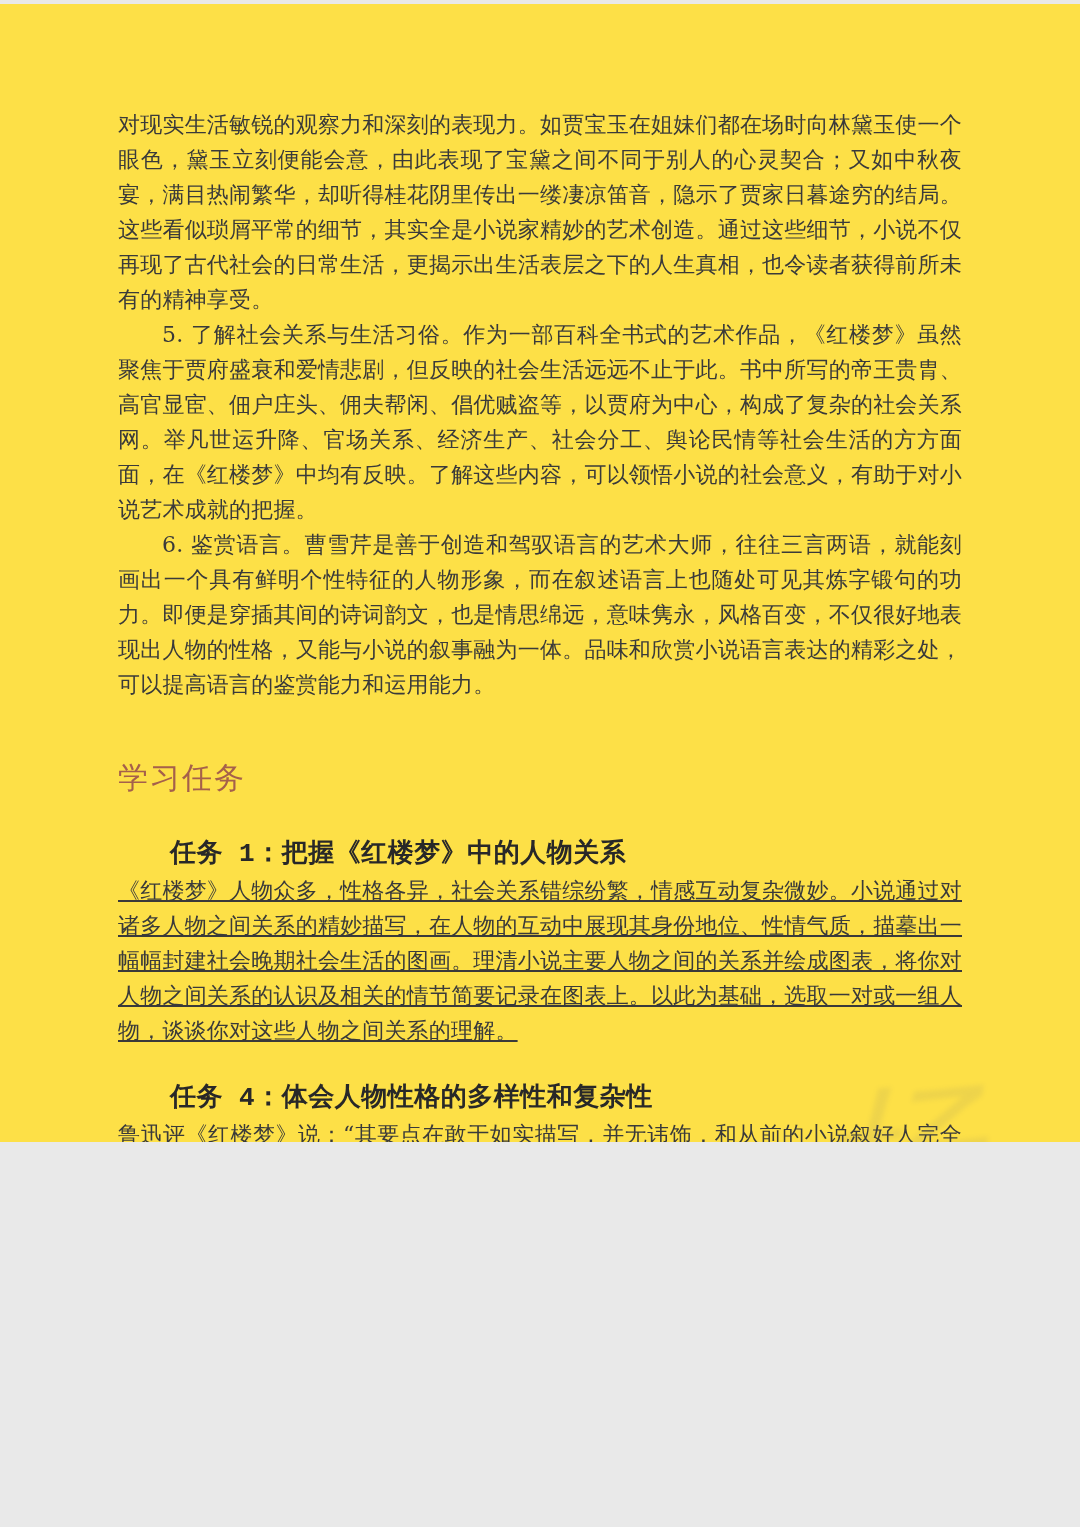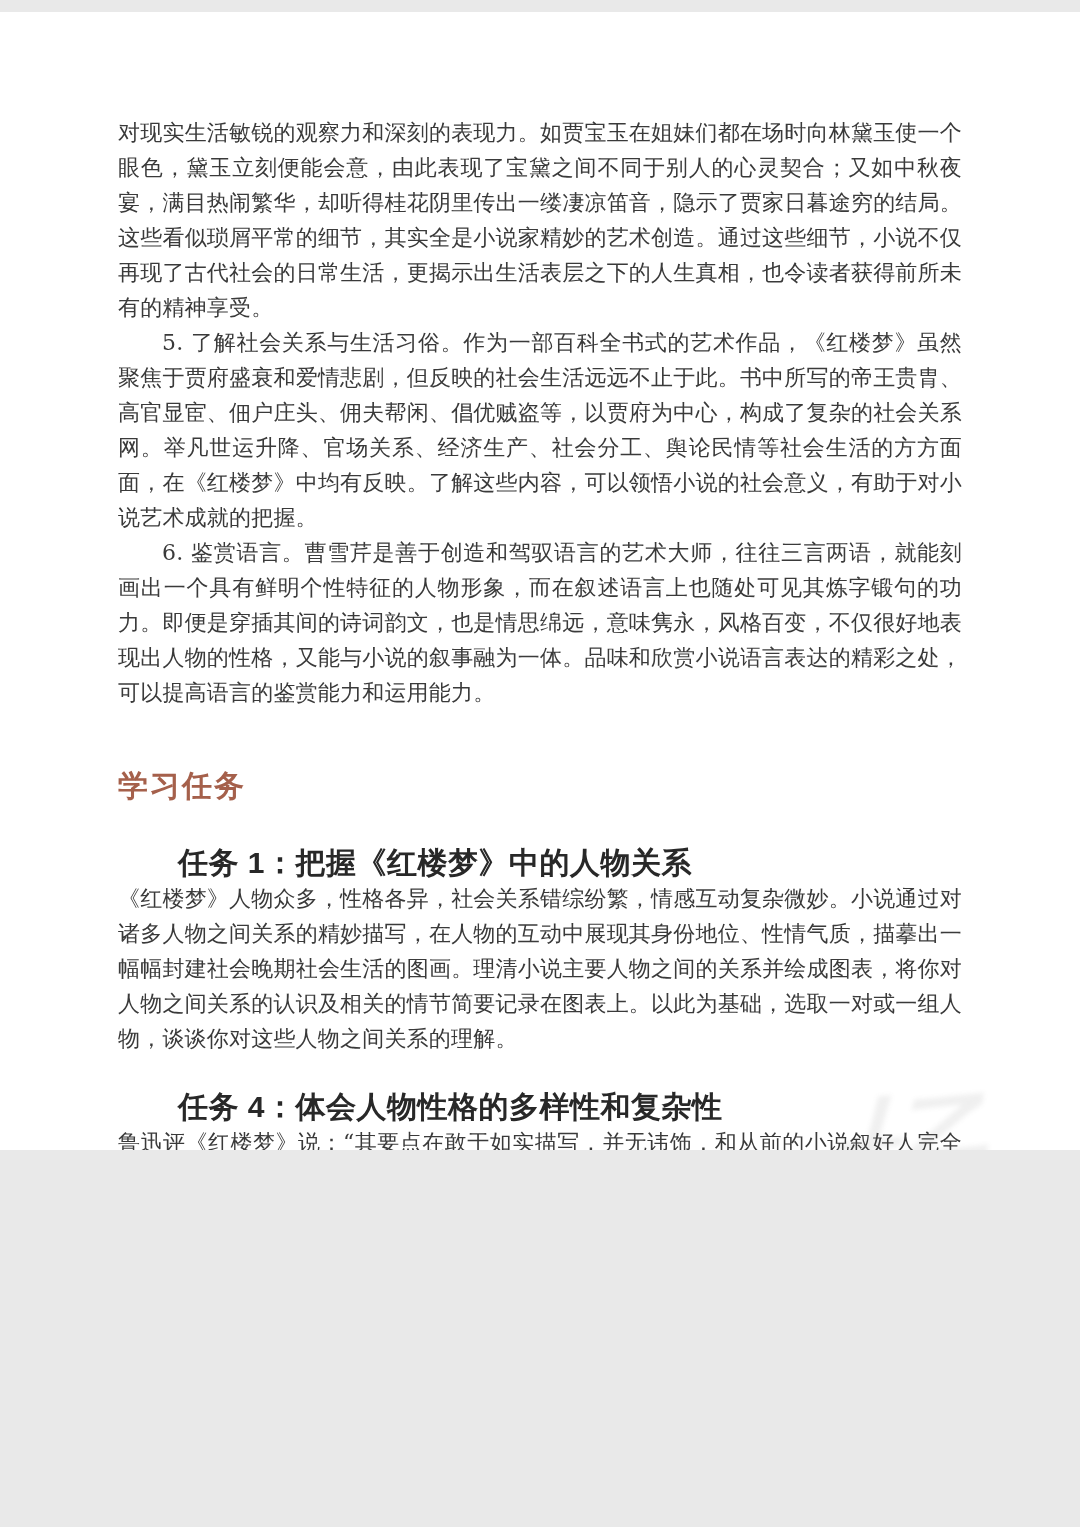--- a/index.html
+++ b/index.html
@@ -1,20 +1,20 @@
 <!DOCTYPE html>
 <html><head>
 <meta charset="utf-8">
 <style>
   html,body{margin:0;padding:0;background:#e9e9e9;}
   .page{
     position:relative;
     width:1080px;height:1138px;
-    margin:12px auto;
-    background:#ffffff;
+    margin:4px auto;
+    background:#fde047;
     overflow:hidden;
     font-family:"DejaVu Serif","Liberation Serif",serif;
     color:#3a3a3a;
   }
   .content{
     position:absolute;
     left:118px;top:103px;
     width:844px;
   }
   .body-para{
@@ -24,37 +24,37 @@
     text-align:justify;
     text-justify:inter-ideograph;
     letter-spacing:0.2px;
     color:#3a3a3a;
   }
   .indent{text-indent:2em;}
   .section-title{
     margin:58px 0 0 0;
     font-size:30px;
     line-height:36px;
-    font-weight:700;
+    font-weight:400;
     font-family:"DejaVu Serif","Liberation Serif",serif;
     letter-spacing:2px;
   }
   .intro-para{margin-top:30px;}
   .task-title{
     margin:40px 0 0 0;
-    font-size:30px;
+    font-size:26px;
     line-height:37px;
     font-weight:700;
-    font-family:Liberation Sans, sans-serif;
+    font-family:Liberation Mono, monospace;
     color:#282828;
     text-indent:2em;
     letter-spacing:0.5px;
   }
   .task-title.second{margin-top:32px;}
-  .task-body{margin:0;}
+  .task-body{margin:0;text-decoration:underline;}
   .page-footer{
     position:absolute;
     top:1464px;right:104px;
     display:flex;
     align-items:baseline;
     gap:4px;
   }
   .footer-unit{
     font-size:17px;
     color:#4c4c4c;

